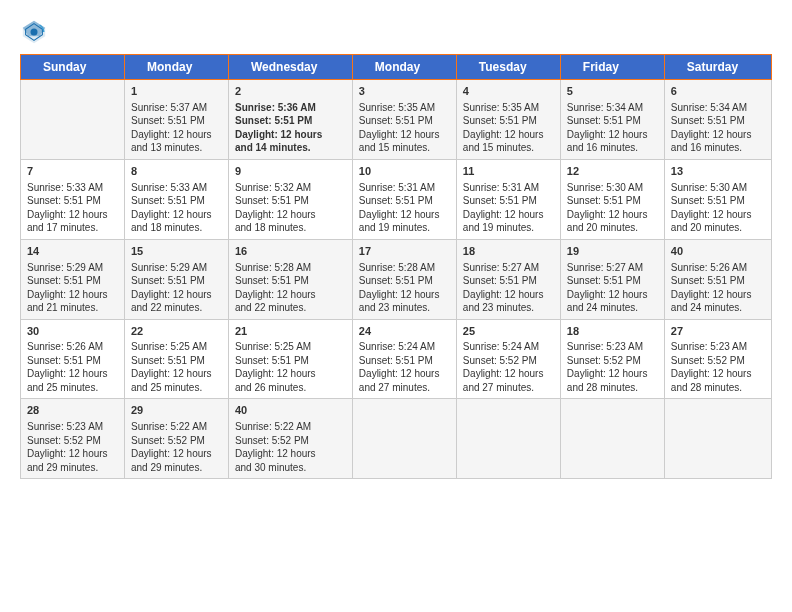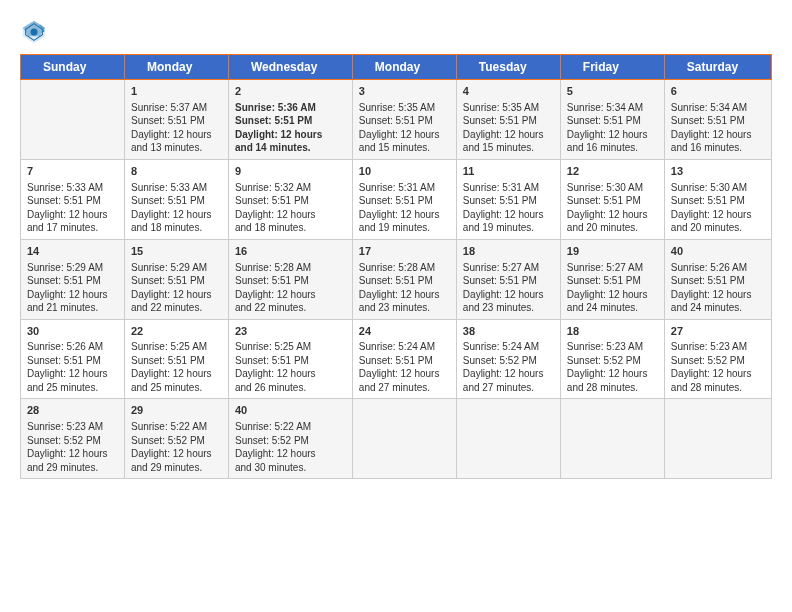--- a/index.html
+++ b/index.html
@@ -219,29 +219,29 @@
         </tr>
         <tr>
           <td><span class="day-num">30</span><span class="day-info" style="white-space: pre-line;">Sunrise: 5:26 AM
 Sunset: 5:51 PM
 Daylight: 12 hours
 and 25 minutes.</span></td>
           <td><span class="day-num">22</span><span class="day-info" style="white-space: pre-line;">Sunrise: 5:25 AM
 Sunset: 5:51 PM
 Daylight: 12 hours
 and 25 minutes.</span></td>
-          <td><span class="day-num">23</span><span class="day-info" style="white-space: pre-line;">Sunrise: 5:25 AM
+          <td><span class="day-num">21</span><span class="day-info" style="white-space: pre-line;">Sunrise: 5:25 AM
 Sunset: 5:51 PM
 Daylight: 12 hours
 and 26 minutes.</span></td>
           <td><span class="day-num">24</span><span class="day-info" style="white-space: pre-line;">Sunrise: 5:24 AM
 Sunset: 5:51 PM
 Daylight: 12 hours
 and 27 minutes.</span></td>
-          <td><span class="day-num">38</span><span class="day-info" style="white-space: pre-line;">Sunrise: 5:24 AM
+          <td><span class="day-num">25</span><span class="day-info" style="white-space: pre-line;">Sunrise: 5:24 AM
 Sunset: 5:52 PM
 Daylight: 12 hours
 and 27 minutes.</span></td>
           <td><span class="day-num">18</span><span class="day-info" style="white-space: pre-line;">Sunrise: 5:23 AM
 Sunset: 5:52 PM
 Daylight: 12 hours
 and 28 minutes.</span></td>
           <td><span class="day-num">27</span><span class="day-info" style="white-space: pre-line;">Sunrise: 5:23 AM
 Sunset: 5:52 PM
 Daylight: 12 hours

